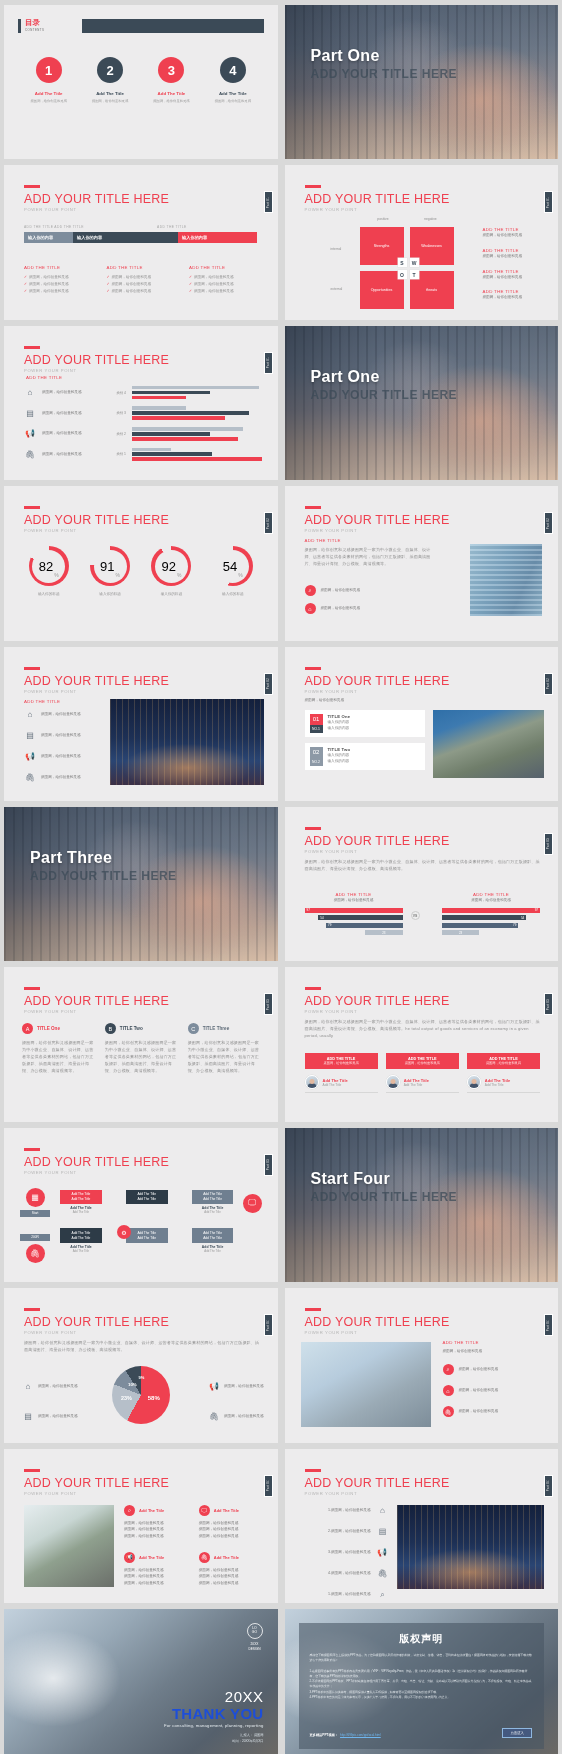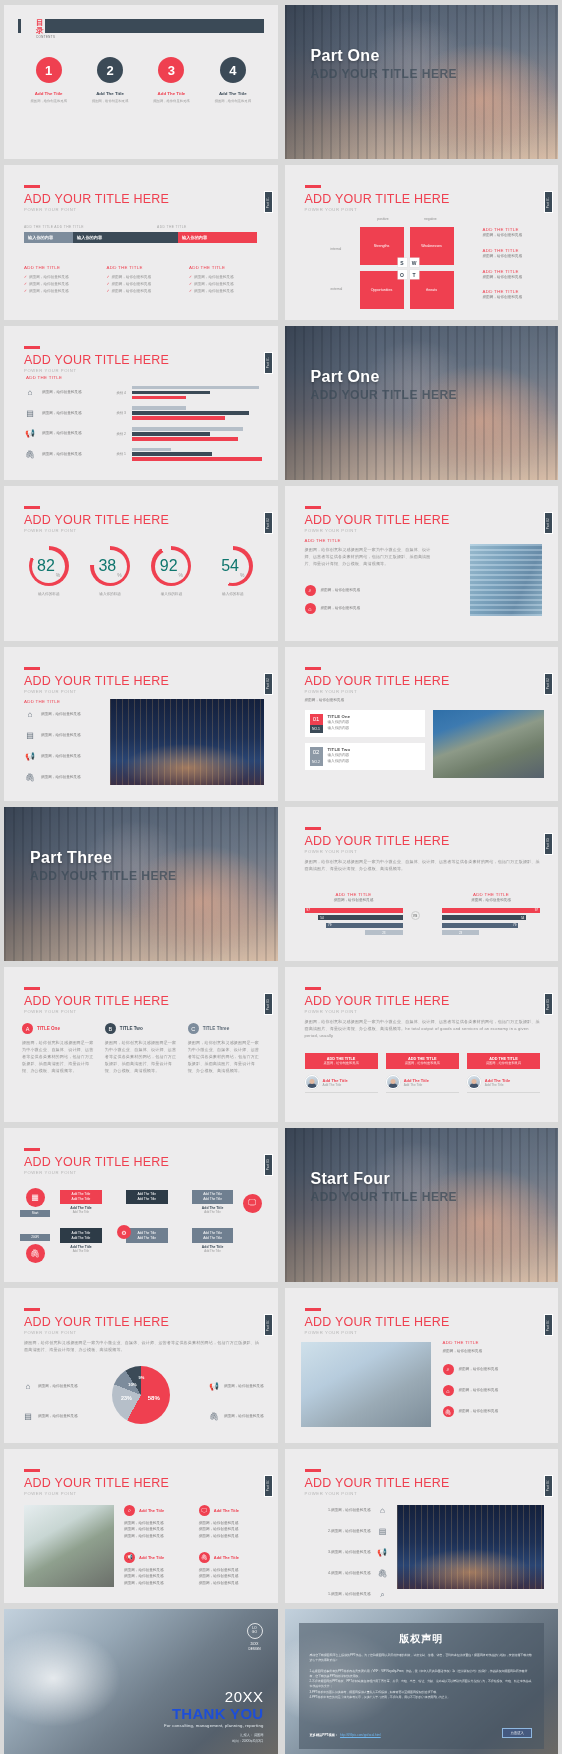--- a/index.html
+++ b/index.html
@@ -95,21 +95,21 @@
       linear-gradient(140deg,#c3d1dd 0%,#97a8b6 30%,#6f7d8a 55%,#55606c 78%,#6e6a64 100%);
   }
 
   
   .ov-title { position:absolute; left:26px; top:42px; color:#fff; font-size:16px; font-weight:bold; letter-spacing:.3px; text-shadow:0 1px 3px rgba(0,0,0,.35); }
   .ov-sub { position:absolute; left:26px; top:62px; color:#3b4a57; font-size:12px; font-weight:600; letter-spacing:.5px; opacity:.72; }
 
   
   .toc-bar { position:absolute; left:14px; top:14px; right:14px; height:14px; display:flex; align-items:stretch; }
   .toc-tab { width:3px; background:#3b4a57; }
-  .toc-label { width:24px; padding-left:15px; }
+  .toc-label { width:61px; padding-left:4px; }
   .toc-label .cn-t { color:#ef4050; font-size:7.5px; font-weight:bold; line-height:1; }
   .toc-label .en-t { color:#6b6b6b; font-size:2.8px; letter-spacing:.5px; margin-top:1px; }
   .toc-bar-fill { flex:1; background:#3b4a57; }
   .toc-items { position:absolute; left:14px; right:14px; top:52px; display:flex; }
   .toc-item { flex:1; text-align:center; }
   .circ { width:26px; height:26px; border-radius:50%; margin:0 auto; display:flex; align-items:center; justify-content:center; color:#fff; font-size:13px; font-weight:bold; }
   .circ.red { background:#ef4050; }
   .circ.dk { background:#3b4a57; }
   .toc-item .t { font-size:4.4px; font-weight:bold; margin-top:8px; }
   .toc-item .t.red { color:#ef4050; }
@@ -129,21 +129,21 @@
   .sw-axis { font-size:3.3px; color:#8f8f8f; }
 
   
   .bargrp { display:flex; flex-direction:column; gap:1.4px; }
   .bar { height:3.6px; }
   .bar.g { background:#b6bfc9; } .bar.d { background:#3b4a57; } .bar.r { background:#ef4050; }
   .barlbl { font-size:3.4px; color:#8f8f8f; }
 
   
   .donut { width:40px; height:40px; border-radius:50%; display:flex; align-items:center; justify-content:center; position:relative; }
-  .donut .num { font-size:16px; color:#0f766e; font-weight:400; }
+  .donut .num { font-size:13px; color:#000000; font-weight:400; }
   .donut .pct { font-size:5px; color:#9a9a9a; margin-left:1px; align-self:flex-end; margin-bottom:5px; }
   .donut-cap { font-size:3.6px; color:#8f8f8f; text-align:center; margin-top:6px; }
 
   
   .ic-red { width:11px; height:11px; border-radius:50%; background:#ef4050; display:flex; align-items:center; justify-content:center; color:#fff; font-size:5.5px; }
   .ic-out { width:12px; height:12px; display:flex; align-items:center; justify-content:center; color:#5e6b78; font-size:8px; }
 
   
   .numcard { background:#fff; padding:4px 5px; display:flex; gap:5px; align-items:flex-start; }
   .numbox { display:flex; flex-direction:column; }
@@ -411,21 +411,21 @@
           <div style="width:33px;height:33px;border-radius:50%;background:#edeced;display:flex;align-items:center;justify-content:center;">
             <span class="num">82</span>
               <span class="pct">%</span>
           </div>
         </div>
         <div class="donut-cap">输入你的标题</div>
       </div>
       <div style="flex:1;display:flex;flex-direction:column;align-items:center;">
         <div class="donut" style="background:conic-gradient(#ef4050 0 274deg, transparent 274deg 360deg);">
           <div style="width:33px;height:33px;border-radius:50%;background:#edeced;display:flex;align-items:center;justify-content:center;">
-            <span class="num">38</span>
+            <span class="num">91</span>
               <span class="pct">%</span>
           </div>
         </div>
         <div class="donut-cap">输入你的标题</div>
       </div>
       <div style="flex:1;display:flex;flex-direction:column;align-items:center;">
         <div class="donut" style="background:conic-gradient(#ef4050 0 331deg, transparent 331deg 360deg);">
           <div style="width:33px;height:33px;border-radius:50%;background:#edeced;display:flex;align-items:center;justify-content:center;">
             <span class="num">92</span>
               <span class="pct">%</span>

